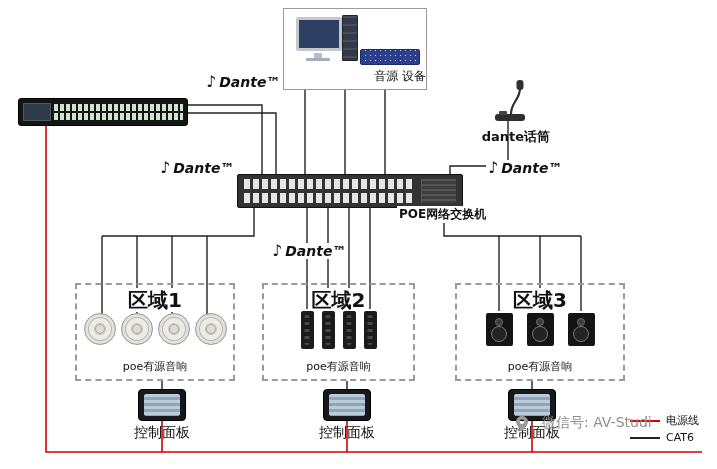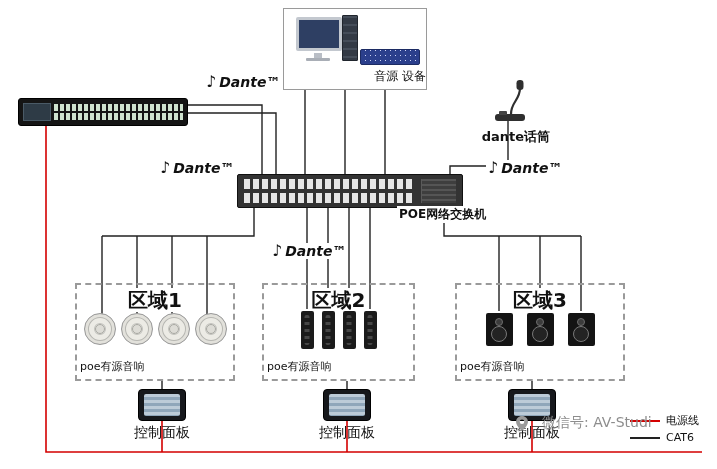--- a/index.html
+++ b/index.html
@@ -41,21 +41,21 @@
   .badge{display:flex;align-items:center;gap:3px;font-size:14px;font-weight:bold;font-style:italic;color:#111;z-index:3;background:#fff;padding:0 2px;}
   .badge .note{font-size:16px;font-style:normal;line-height:1;}
   .badge1{left:204px;top:74px;} .badge2{left:158px;top:160px;} .badge3{left:486px;top:160px;} .badge4{left:270px;top:243px;}
   
   .zone{border:2px dashed #9a9a9a;background:transparent;z-index:2;box-sizing:border-box;}
   .zone1{left:75px;top:283px;width:160px;height:98px;}
   .zone2{left:262px;top:283px;width:153px;height:98px;}
   .zone3{left:455px;top:283px;width:170px;height:98px;}
   .zone-title{position:absolute;top:2px;left:0;width:100%;text-align:center;font-size:20px;font-weight:bold;}
   .zone-title span{background:#fff;padding:0 4px;}
-  .zone-caption{position:absolute;bottom:5px;left:0;width:100%;text-align:left;font-size:11px;}
+  .zone-caption{position:absolute;bottom:5px;left:0;width:100%;text-align:center;font-size:11px;}
   .zone-caption span{background:#fff;padding:0 3px;}
   .speakers{position:absolute;left:0;right:0;display:flex;justify-content:center;align-items:flex-start;}
   .zone1 .speakers{top:28px;gap:5px;}
   .zone2 .speakers{top:26px;gap:8px;}
   .zone3 .speakers{top:28px;gap:14px;}
   .spk-ceiling{width:30px;height:30px;border-radius:50%;background:#f0efeb;border:1px solid #999;position:relative;
     box-shadow:inset 0 0 0 3px #e2e1db,inset 0 0 0 4px #b7b7b2,inset 0 0 0 9px #ecebe5,inset 0 0 0 10px #c3c3be;}
   .spk-ceiling::after{content:"";position:absolute;left:50%;top:50%;transform:translate(-50%,-50%);
     width:8px;height:8px;border-radius:50%;background:#dddcd6;border:1px solid #a8a8a2;}
   .spk-column{width:13px;height:38px;background:#1b1b1b;border-radius:2px;position:relative;}

